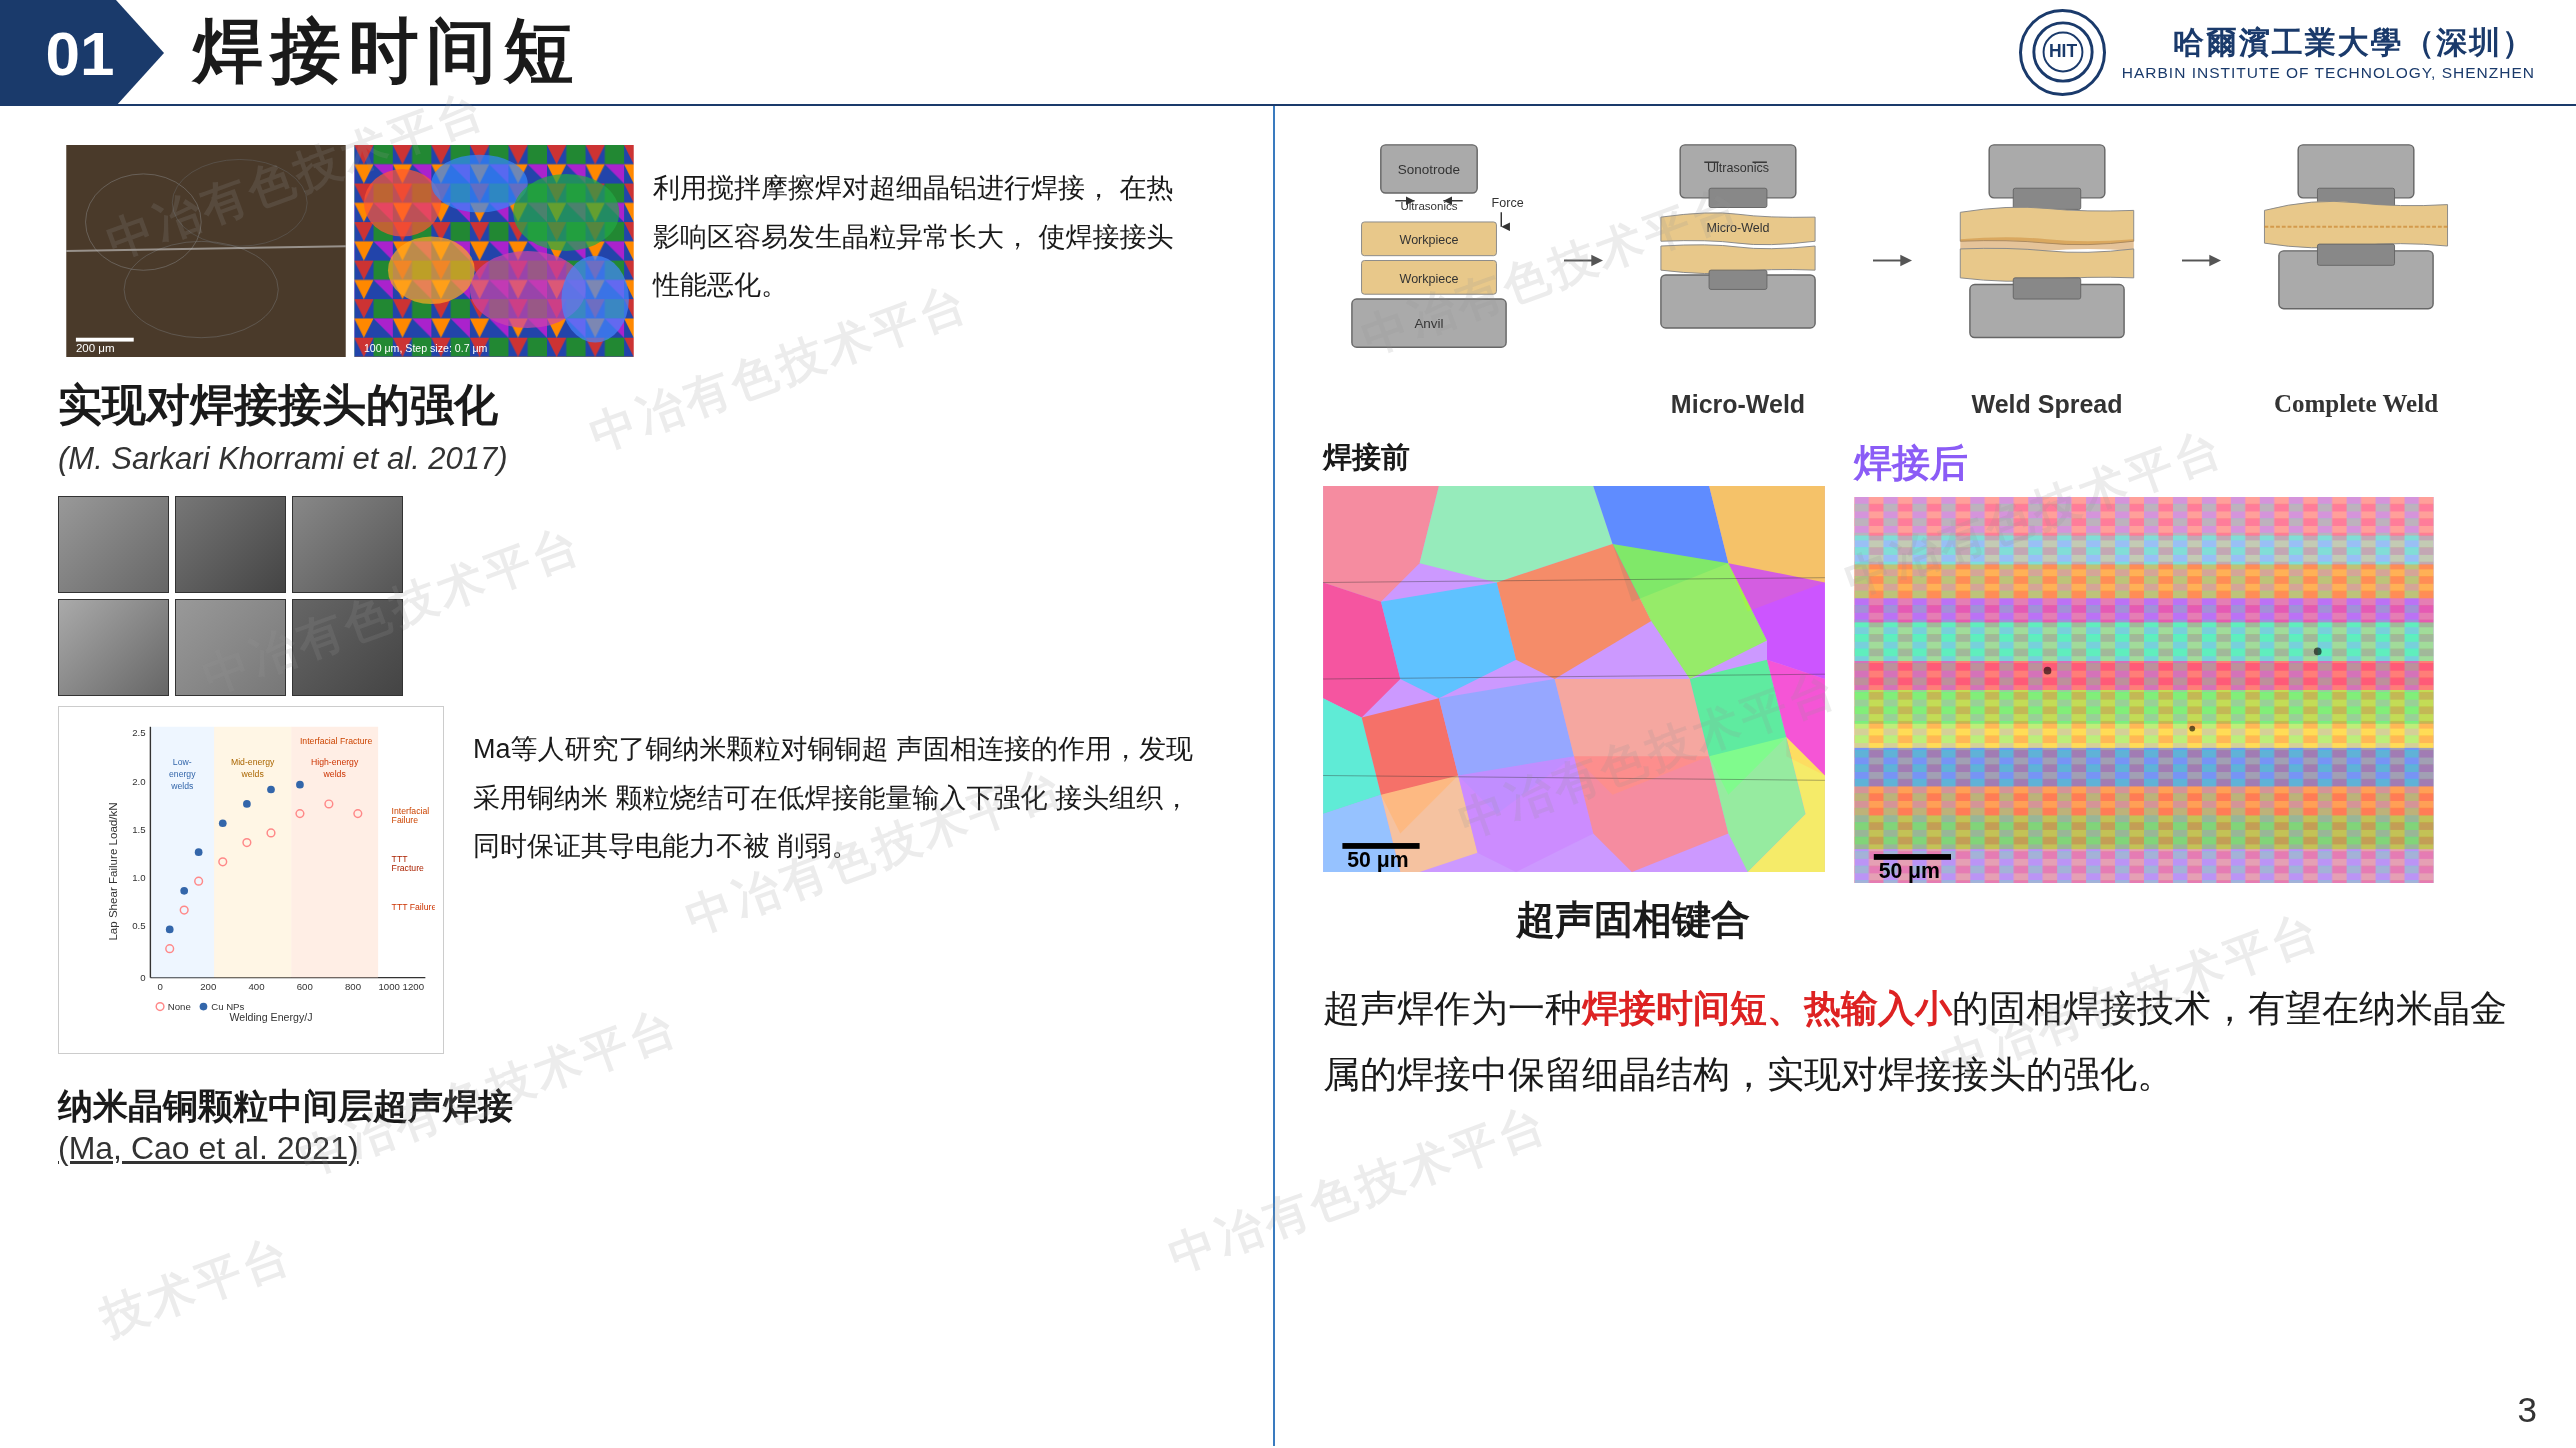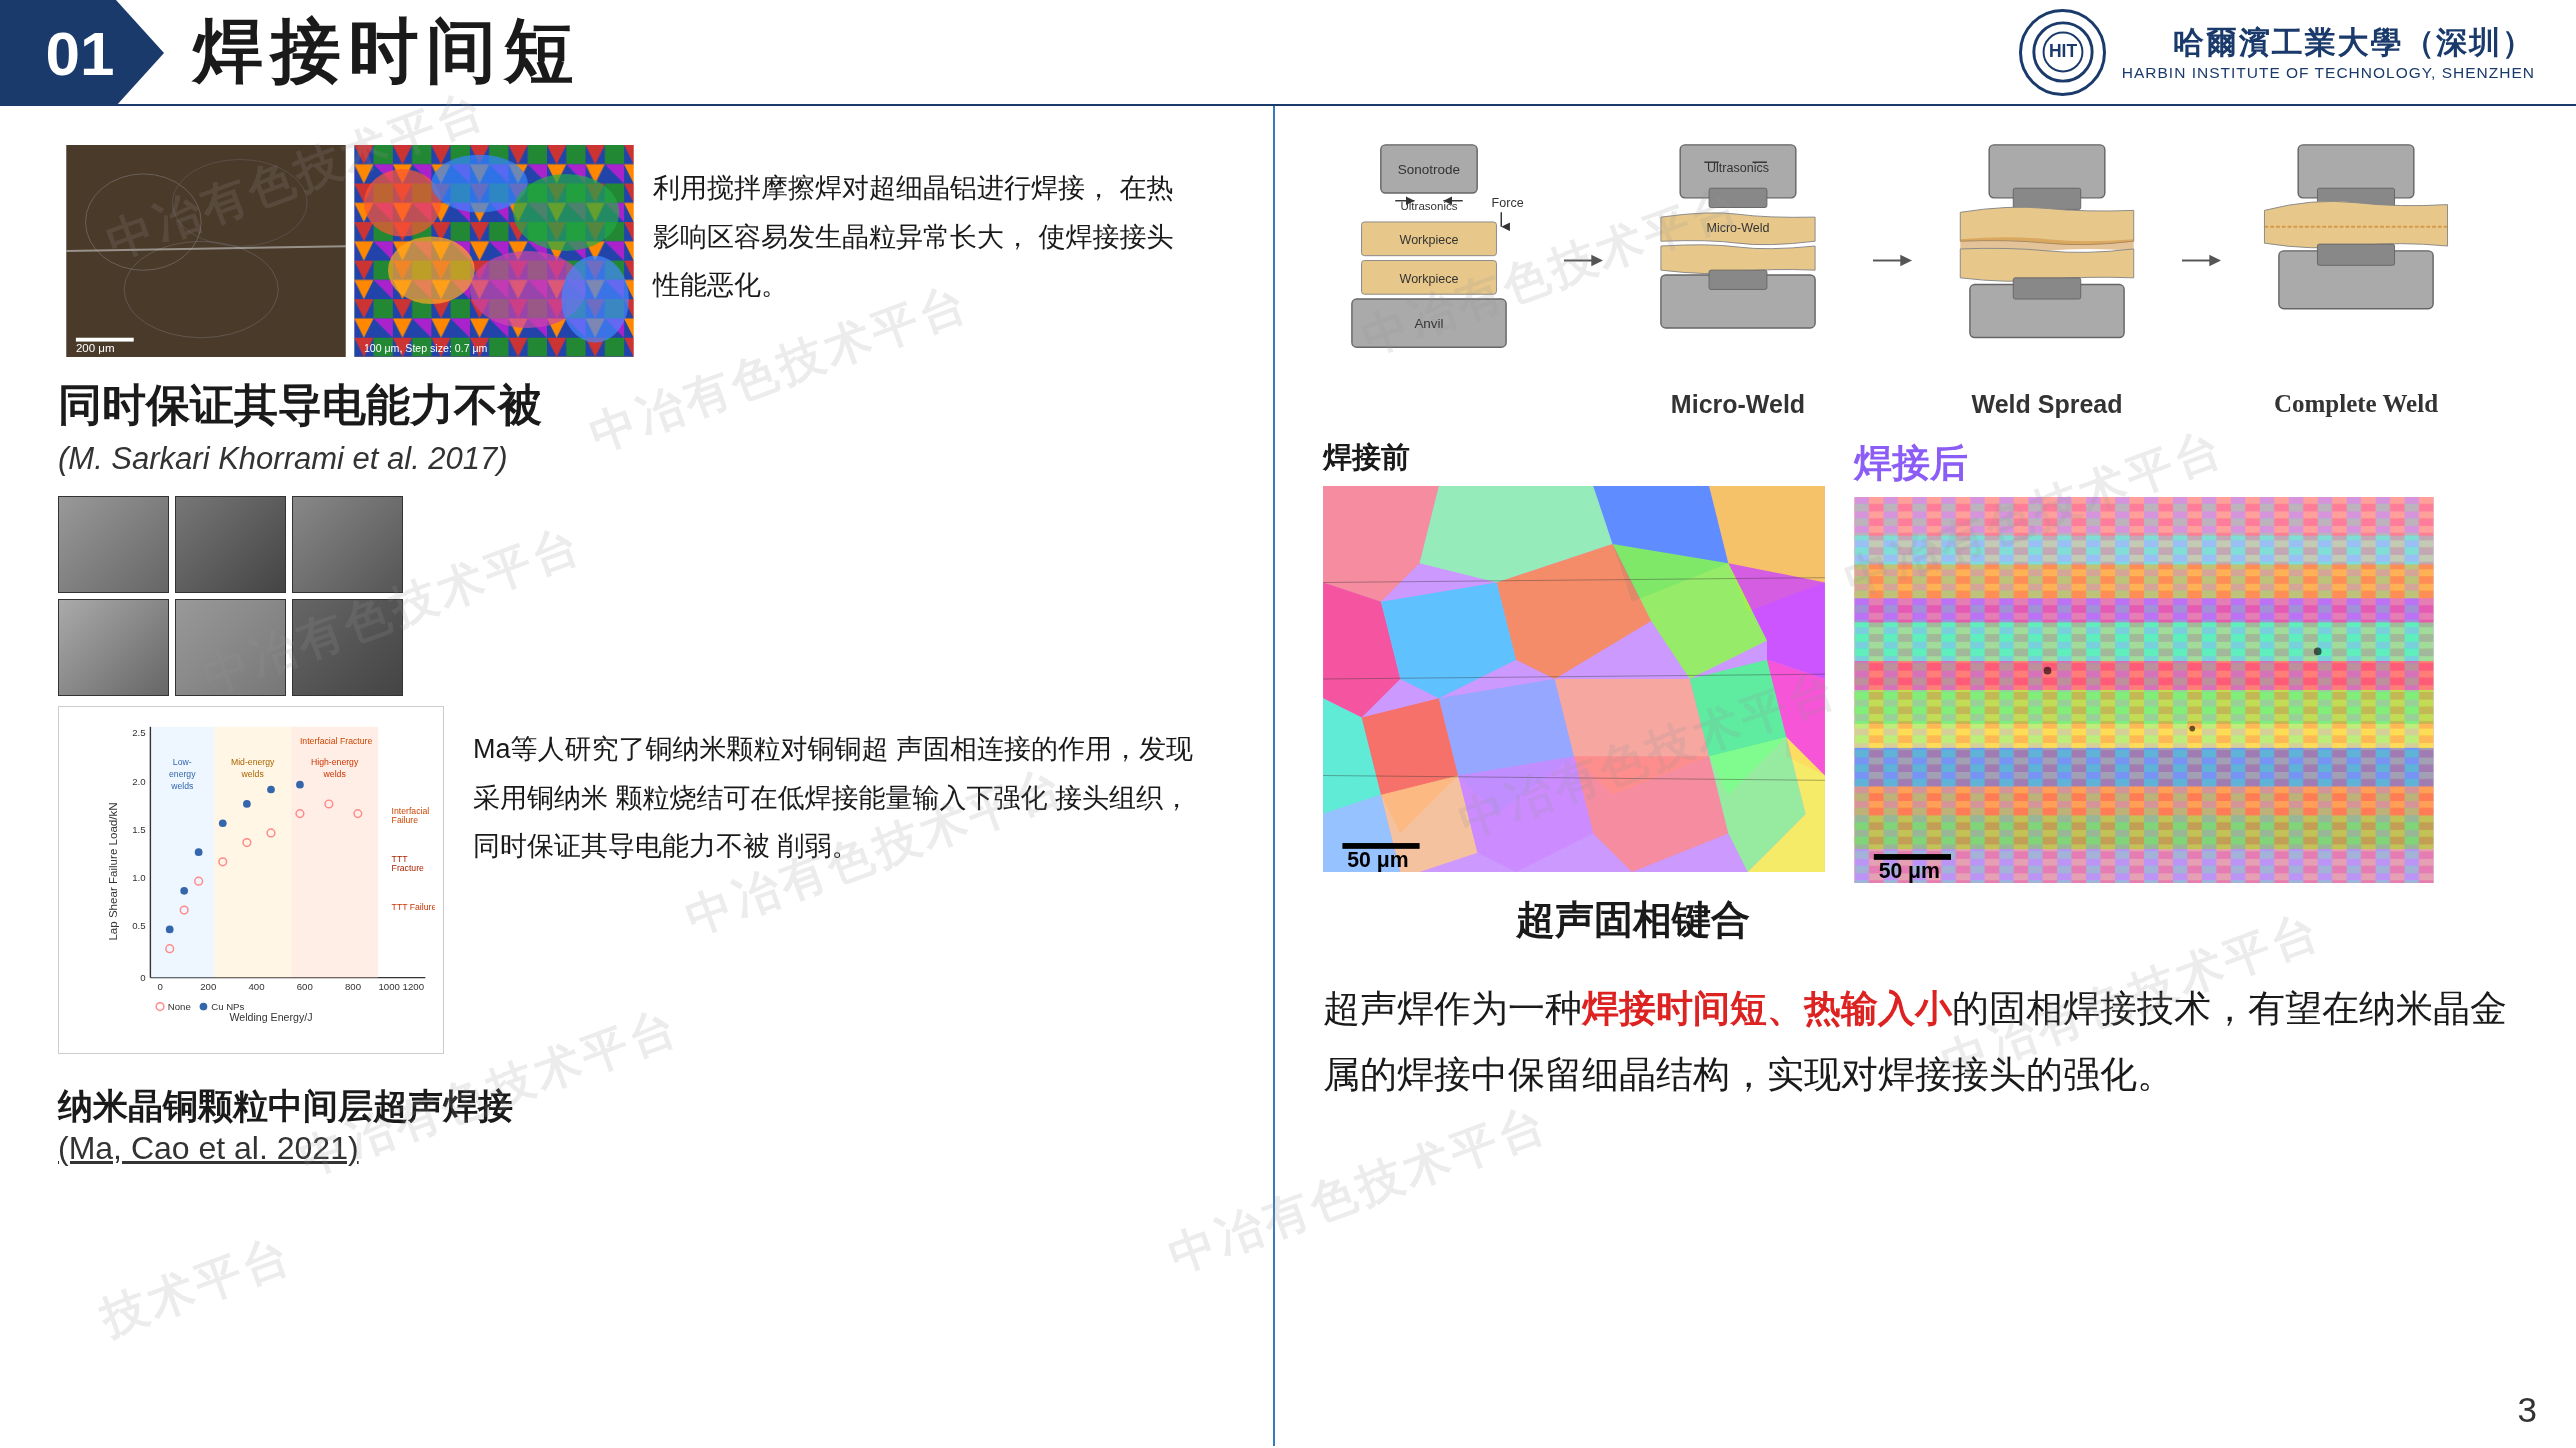--- a/index.html
+++ b/index.html
@@ -269,21 +269,21 @@
           </div>
         </div>
       </div>
       <div style="padding-top:19.3px; font-size:27px; line-height:1.8; color:#1a1a1a; width:541px;">
         <span>利用搅拌摩擦焊对超细晶铝进行焊接，
 在热影响区容易发生晶粒异常长大，
 使焊接接头性能恶化。</span>
       </div>
     </div>
 
-    <div class="section-title-large">同时保证其导电能力不被</div>
+    <div class="section-title-large">实现对焊接接头的强化</div>
     <div class="section-subtitle">(M. Sarkari Khorrami et al. 2017)</div>
 
     <div style="display:flex; gap:19.3px; position:relative; margin-bottom: 9.7px;">
       <div style="display:grid; grid-template-columns: repeat(3, 111px); grid-template-rows: repeat(2, 97px); gap:5.8px;">
         <div class="mid-img mid-img-a" style="background:linear-gradient(135deg,#999,#666);"></div>
         <div class="mid-img mid-img-b" style="background:linear-gradient(135deg,#777,#444);"></div>
         <div class="mid-img mid-img-c" style="background:linear-gradient(135deg,#888,#555);"></div>
         <div class="mid-img mid-img-d" style="background:linear-gradient(135deg,#aaa,#666);"></div>
         <div class="mid-img mid-img-e" style="background:linear-gradient(135deg,#999,#777);"></div>
         <div class="mid-img mid-img-f" style="background:linear-gradient(135deg,#666,#444);"></div>

